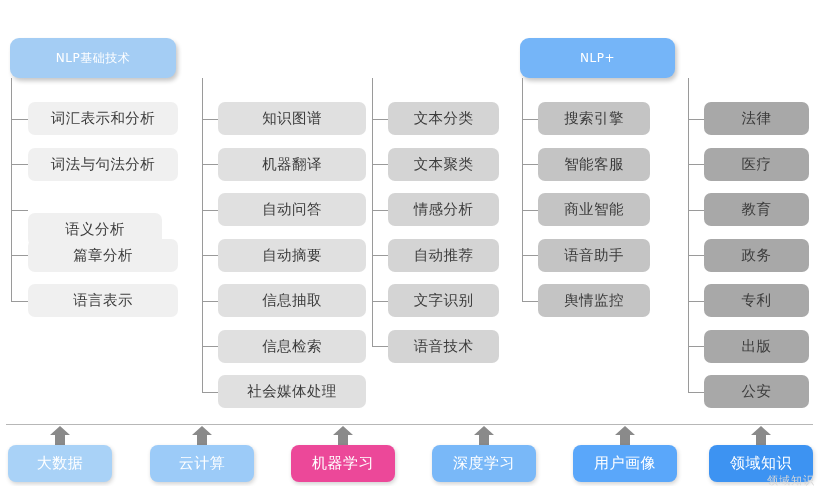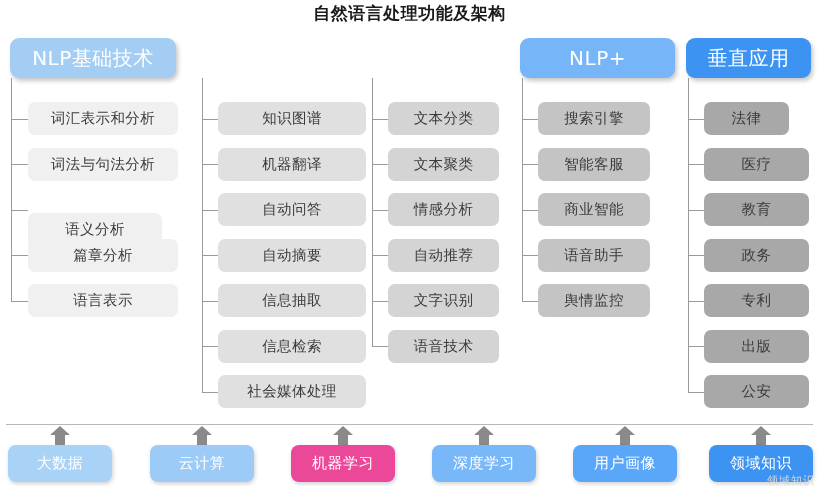--- a/index.html
+++ b/index.html
@@ -32,21 +32,21 @@
     color: #1a1a1a;
     letter-spacing: 0.5px;
   }
 
   
   .col-header {
     position: absolute;
     height: 40px;
     border-radius: 9px;
     color: #ffffff;
-    font-size: 20px;
+    font-size: 12px;
     display: flex;
     align-items: center;
     justify-content: center;
     box-shadow: 2px 3px 4px rgba(0,0,0,0.22);
     letter-spacing: 0.5px;
     box-sizing: border-box;
   }
   .h-stub {
     position: absolute;
     height: 1px;
@@ -107,28 +107,26 @@
     color: #d8d8d8;
     letter-spacing: 1px;
     white-space: nowrap;
   }
 </style>
 </head>
 <body>
 
 <div id="stage">
 
-  <div class="title">自然语言处理功能及架构</div>
 
   <div class="col-header" id="hdr-0" style="left: 10px; top: 38px; width: 166px; background: rgb(164, 205, 244);">NLP基础技术</div>
 
 
   <div class="col-header" id="hdr-3" style="left: 520px; top: 38px; width: 155px; background: rgb(117, 181, 248);">NLP+</div>
 
-  <div class="col-header" id="hdr-4" style="left: 686px; top: 38px; width: 125px; background: rgb(61, 147, 242);">垂直应用</div>
 
   <div id="tree-layer">
       <div class="spine-drop" style="left: 11px; top: 78px; height: 222.5px; background: rgb(154, 154, 154);"></div>
       <div class="h-stub" style="left: 11px; top: 119px; width: 17px; background: rgb(154, 154, 154);"></div>
       <div class="item" style="left: 28px; top: 102px; width: 150px; background: rgb(240, 240, 240);">词汇表示和分析</div>
       <div class="h-stub" style="left: 11px; top: 164px; width: 17px; background: rgb(154, 154, 154);"></div>
       <div class="item" style="left: 28px; top: 147.5px; width: 150px; background: rgb(240, 240, 240);">词法与句法分析</div>
       <div class="h-stub" style="left: 11px; top: 210px; width: 17px; background: rgb(154, 154, 154);"></div>
       <div class="item" style="left: 28px; top: 193px; width: 134px; background: rgb(240, 240, 240); margin-top: 20px;">语义分析</div>
       <div class="h-stub" style="left: 11px; top: 255px; width: 17px; background: rgb(154, 154, 154);"></div>
@@ -169,21 +167,21 @@
       <div class="h-stub" style="left: 522px; top: 164px; width: 16px; background: rgb(154, 154, 154);"></div>
       <div class="item" style="left: 538px; top: 147.5px; width: 112px; background: rgb(196, 196, 196);">智能客服</div>
       <div class="h-stub" style="left: 522px; top: 210px; width: 16px; background: rgb(154, 154, 154);"></div>
       <div class="item" style="left: 538px; top: 193px; width: 112px; background: rgb(196, 196, 196);">商业智能</div>
       <div class="h-stub" style="left: 522px; top: 255px; width: 16px; background: rgb(154, 154, 154);"></div>
       <div class="item" style="left: 538px; top: 238.5px; width: 112px; background: rgb(196, 196, 196);">语音助手</div>
       <div class="h-stub" style="left: 522px; top: 301px; width: 16px; background: rgb(154, 154, 154);"></div>
       <div class="item" style="left: 538px; top: 284px; width: 112px; background: rgb(196, 196, 196);">舆情监控</div>
       <div class="spine-drop" style="left: 688px; top: 78px; height: 313.5px; background: rgb(154, 154, 154);"></div>
       <div class="h-stub" style="left: 688px; top: 119px; width: 16px; background: rgb(154, 154, 154);"></div>
-      <div class="item" style="left: 704px; top: 102px; width: 85px; background: rgb(168, 168, 168);">法律</div>
+      <div class="item" style="left: 704px; top: 102px; width: 105px; background: rgb(168, 168, 168);">法律</div>
       <div class="h-stub" style="left: 688px; top: 164px; width: 16px; background: rgb(154, 154, 154);"></div>
       <div class="item" style="left: 704px; top: 147.5px; width: 105px; background: rgb(168, 168, 168);">医疗</div>
       <div class="h-stub" style="left: 688px; top: 210px; width: 16px; background: rgb(154, 154, 154);"></div>
       <div class="item" style="left: 704px; top: 193px; width: 105px; background: rgb(168, 168, 168);">教育</div>
       <div class="h-stub" style="left: 688px; top: 255px; width: 16px; background: rgb(154, 154, 154);"></div>
       <div class="item" style="left: 704px; top: 238.5px; width: 105px; background: rgb(168, 168, 168); text-align: center;">政务</div>
       <div class="h-stub" style="left: 688px; top: 301px; width: 16px; background: rgb(154, 154, 154);"></div>
       <div class="item" style="left: 704px; top: 284px; width: 105px; background: rgb(168, 168, 168);">专利</div>
       <div class="h-stub" style="left: 688px; top: 346px; width: 16px; background: rgb(154, 154, 154);"></div>
       <div class="item" style="left: 704px; top: 329.5px; width: 105px; background: rgb(168, 168, 168);">出版</div>

